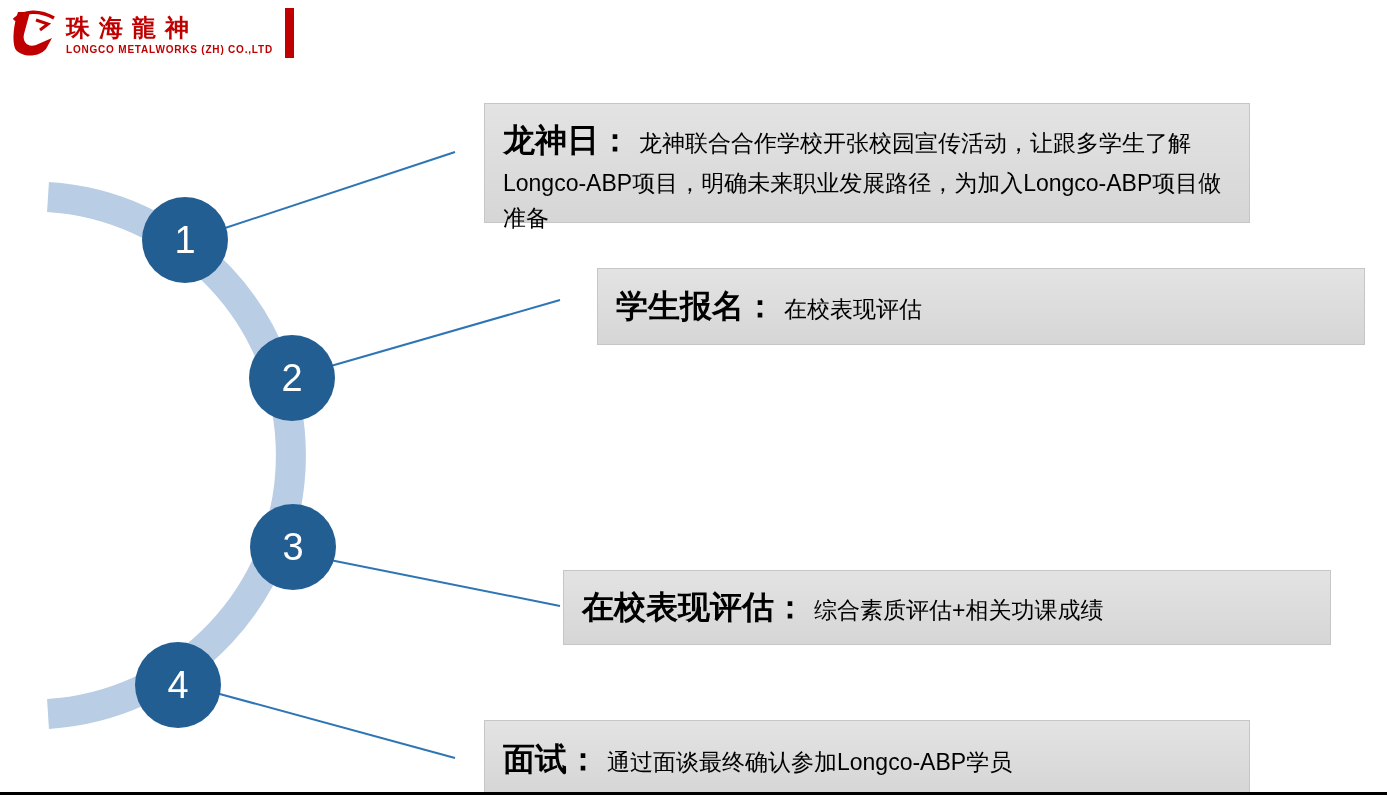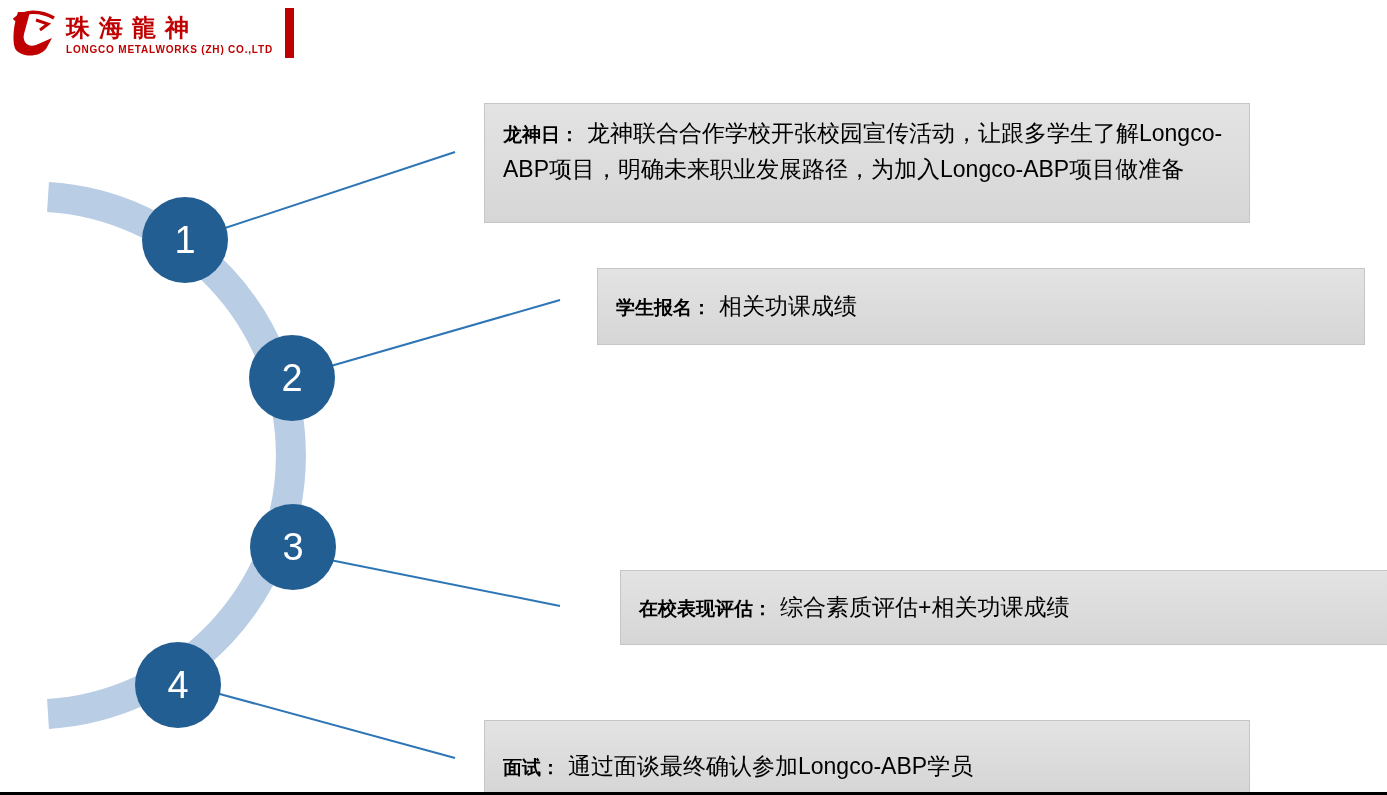--- a/index.html
+++ b/index.html
@@ -88,39 +88,39 @@
   .step-box {
     position: absolute;
     background: linear-gradient(#e3e3e3, #d6d6d6);
     border: 1px solid #c6c6c6;
     box-sizing: border-box;
     color: #000000;
     padding: 10px 18px;
   }
   .step-box .lead {
     font-weight: bold;
-    font-size: 19px;
+    font-size: 32px;
     margin-right: 8px;
   }
   .step-box .desc {
     font-size: 23px;
   }
   .box-1 {
     left: 484px; top: 103px;
     width: 766px; height: 120px;
     line-height: 1.55;
     padding-top: 12px;
   }
   .box-2 {
     left: 597px; top: 268px;
     width: 768px; height: 77px;
     display: flex; align-items: center;
   }
   .box-3 {
-    left: 620px; top: 570px;
+    left: 563px; top: 570px;
     width: 768px; height: 75px;
     display: flex; align-items: center;
   }
   .box-4 {
     left: 484px; top: 720px;
     width: 766px; height: 73px;
     display: flex; align-items: flex-end;
   }
 
   .slide-bottom-border {
@@ -172,21 +172,21 @@
   <div class="step-circle circle-4">
     <span>4</span>
   </div>
 
   <div class="step-box box-1">
     <span class="lead">龙神日：</span><span class="desc">龙神联合合作学校开张校园宣传活动，让跟多学生了解Longco-ABP项目，明确未来职业发展路径，为加入Longco-ABP项目做准备</span>
   </div>
 
   <div class="step-box box-2">
     <div>
-      <span class="lead">学生报名：</span><span class="desc">相关功课成绩</span>
+      <span class="lead">学生报名：</span><span class="desc">在校表现评估</span>
     </div>
   </div>
 
   <div class="step-box box-3">
     <div>
       <span class="lead">在校表现评估：</span><span class="desc">综合素质评估+相关功课成绩</span>
     </div>
   </div>
 
   <div class="step-box box-4">

